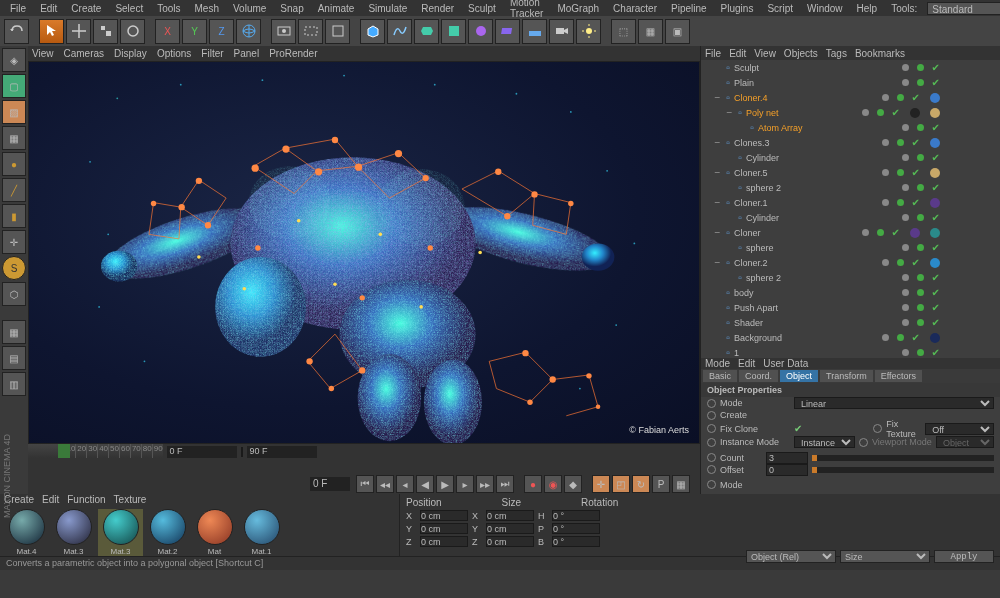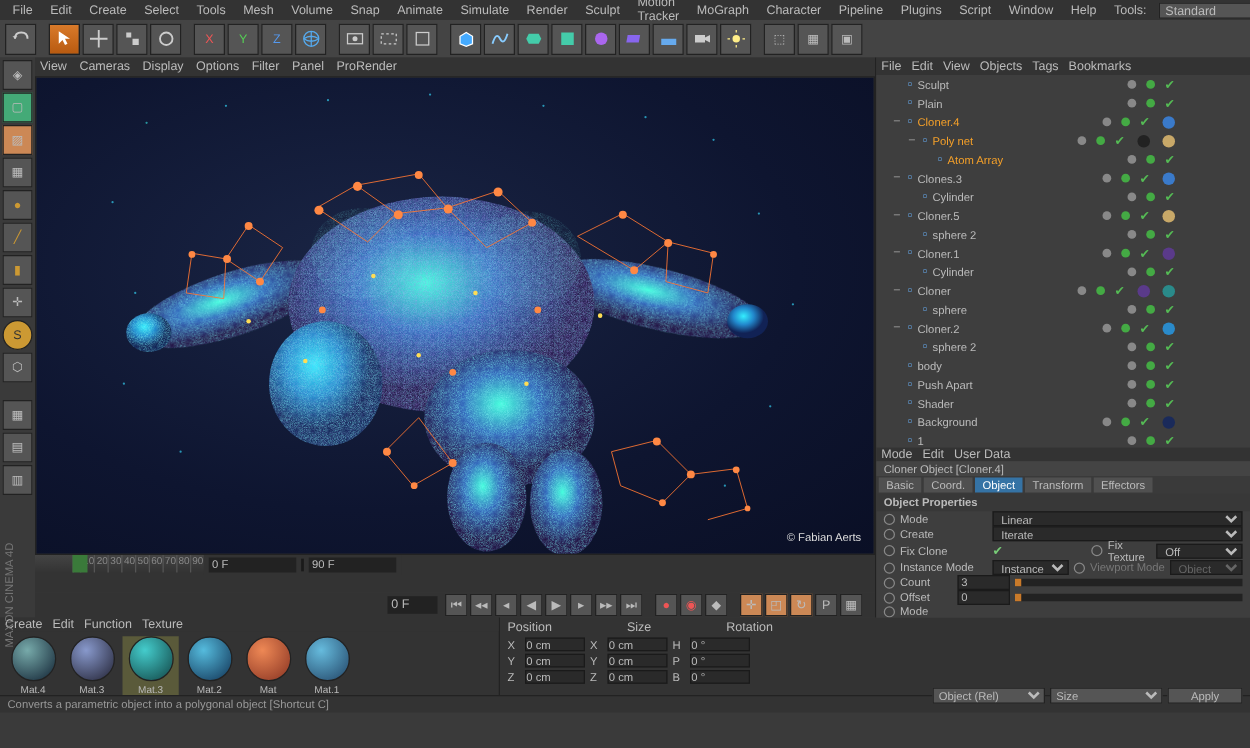--- a/index.html
+++ b/index.html
@@ -62,21 +62,21 @@
 .mat-sphere { width:36px; height:36px; border-radius:50%; border:1px solid #222;}
 .mat-item.sel { background:#5a5a3a; }
 .mat-item .mn { font-size:8px; }
 .coord-panel { flex:1; display:flex; flex-direction:column; padding:2px 6px;}
 .coord-head { display:flex; gap:60px; font-size:9px; padding:1px 0;}
 .coord-row { display:flex; gap:4px; align-items:center; height:13px;}
 .coord-row .cl { width:10px; font-size:9px;}
 .coord-row input { width:48px; background:#2a2a2a; border:1px solid #1a1a1a; color:#bbb; font-size:9px; height:11px;}
 .coord-bottom { display:flex; gap:4px; margin-top:2px;justify-content:flex-end;}
 .coord-bottom select { background:#555; border:1px solid #222; color:#bbb; font-size:9px; height:13px; width:90px;}
-.coord-bottom button { background:#555; border:1px solid #222; color:#bbb; font-size:9px; height:13px; width:60px;}
+.coord-bottom button { background:#555; border:1px solid #222; color:#bbb; font-size:9px; height:13px; width:60px;font-family:Liberation Mono, monospace;}
 .transport { flex:0 0 270px; display:flex; align-items:center; gap:2px; padding:0 4px;}
 .transport .tb { width:18px; height:18px; background:#555; border:1px solid #222; display:flex; align-items:center; justify-content:center; cursor:pointer; font-size:10px;}
 .ctrl-row { display:flex; height:20px; align-items:center; gap:2px; background:#333; padding:0 6px;}
 .status { height:14px; background:#333; padding:1px 6px; font-size:9px; color:#999; border-top:1px solid #222;}
 .vlogo { position:absolute; left:2px; bottom:80px; writing-mode:vertical-rl; transform:rotate(180deg); font-size:9px; color:#777; }
 </style>
 </head>
 <body>
 
 <div class="menubar" id="menubar">
@@ -644,39 +644,37 @@
           </span>
         </div>
       </div>
 
     <div class="attrib">
       <div class="attrib-header" id="attrmenu">
           <span>Mode</span>
           <span>Edit</span>
           <span>User Data</span>
         </div>
-      <div class="attrib-title">Cloner Object [Cloner.4]</div>
       <div class="attrib-tabs" id="attrtabs">
           <span>Basic</span>
           <span>Coord.</span>
           <span class="active">Object</span>
           <span>Transform</span>
           <span>Effectors</span>
         </div>
       <div class="prop-section">Object Properties</div>
 
       <div class="prop-row">
           <span class="radio"></span>
           <span class="lbl">Mode</span>
           <select><option>Linear</option></select>
         </div>
       <div class="prop-row">
           <span class="radio"></span>
           <span class="lbl">Create</span>
-          <select><option>Iterate</option></select>
         </div>
       <div class="prop-row">
           <span class="radio"></span>
           <span class="lbl">Fix Clone</span>
           <span style="color:#7c7">✔</span>
           <span style="flex:1"></span>
           <span class="radio"></span>
           <span class="lbl s">Fix Texture</span>
           <select style="width:60px"><option>Off</option></select>
         </div>

